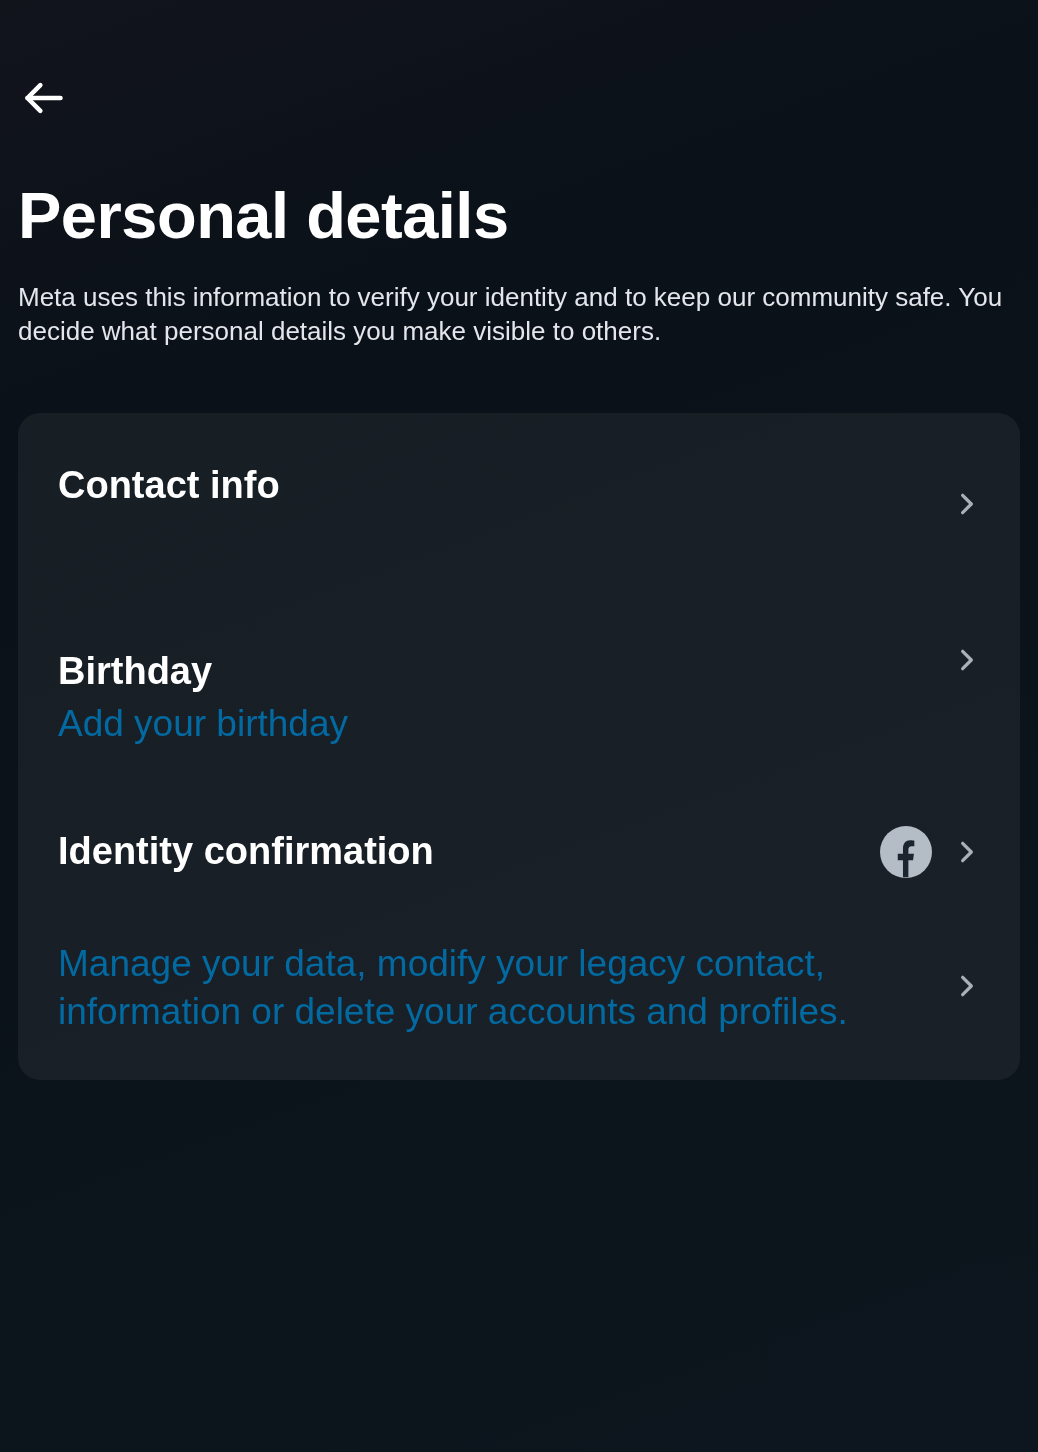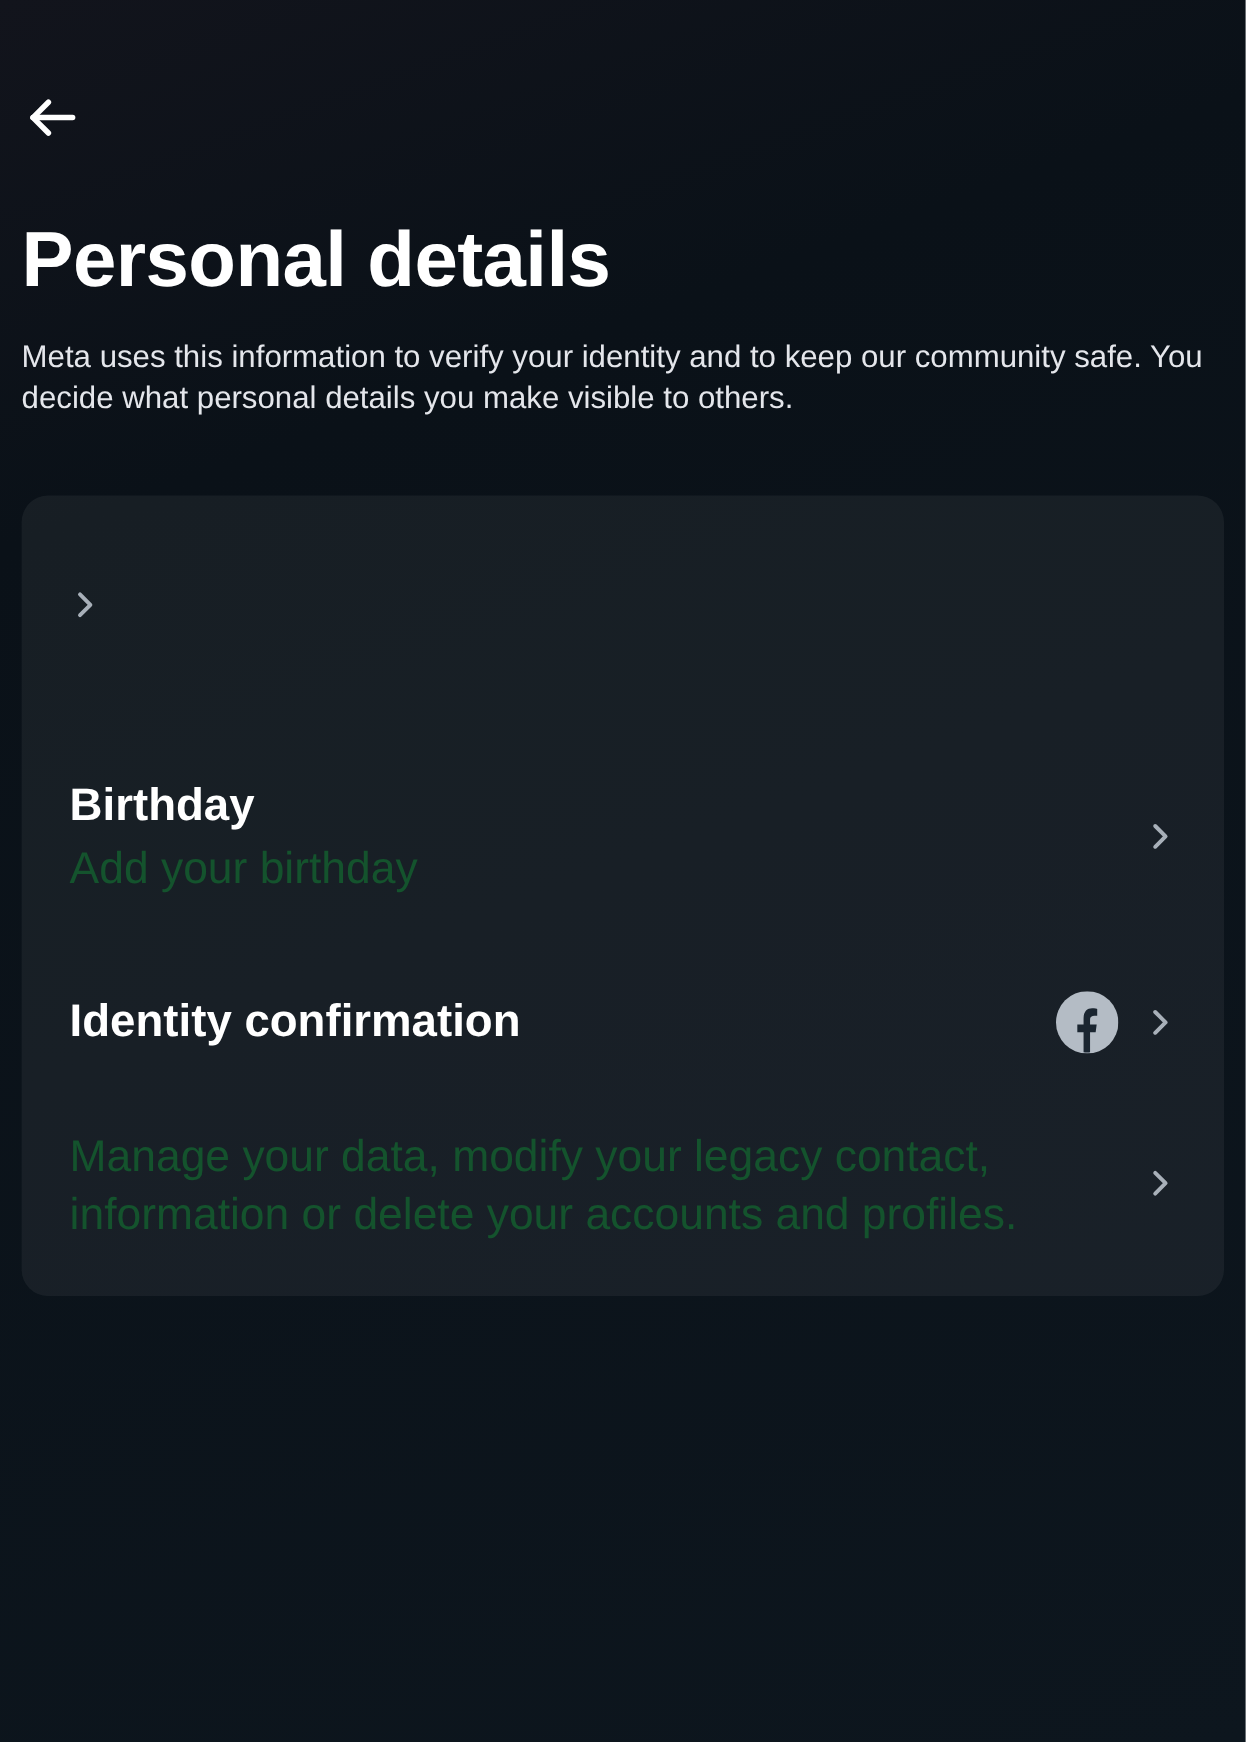--- a/index.html
+++ b/index.html
@@ -56,42 +56,42 @@
       align-items: center;
       justify-content: space-between;
       cursor: pointer;
       gap: 20px;
     }
     .list-item.contact {
       padding-bottom: 130px;
     }
     .list-item.birthday {
       padding-bottom: 78px;
-      align-items: center;
+      align-items: flex-start;
     }
     .list-item.identity {
       padding-bottom: 58px;
     }
     .list-item.ownership {
       padding-bottom: 0;
     }
     .item-text {
       flex: 1;
       min-width: 0;
     }
     .item-title {
       font-size: 38px;
       font-weight: 700;
       color: #ffffff;
       line-height: 1.3;
     }
     .item-subtitle {
       font-size: 37px;
       font-weight: 400;
-      color: #14532d;
+      color: #0369a1;
       margin-top: 4px;
       line-height: 1.3;
     }
     .right-side {
       display: flex;
       align-items: center;
       gap: 22px;
       flex-shrink: 0;
     }
     .chevron {
@@ -131,20 +131,23 @@
     </span>
   </div>
 
   <h1 class="page-title">Personal details</h1>
 
   <p class="page-description">Meta uses this information to verify your identity and to keep our community safe. You decide what personal details you make visible to others.</p>
 
   <div class="card">
 
     <div class="list-item contact">
+      <div class="item-text">
+        <div class="item-title">Contact info</div>
+      </div>
       <div class="right-side">
         <span class="chevron">
           <svg viewBox="0 0 24 24" fill="none" stroke="#a8b0b9" stroke-width="3" stroke-linecap="round" stroke-linejoin="round">
             <polyline points="8 4 16 12 8 20"></polyline>
           </svg>
         </span>
       </div>
     </div>
 
     <div class="list-item birthday">

